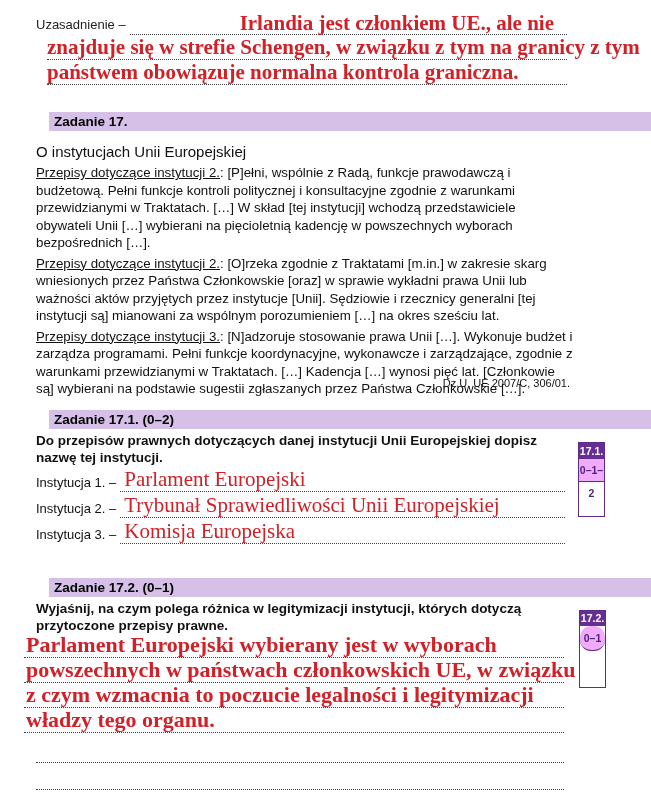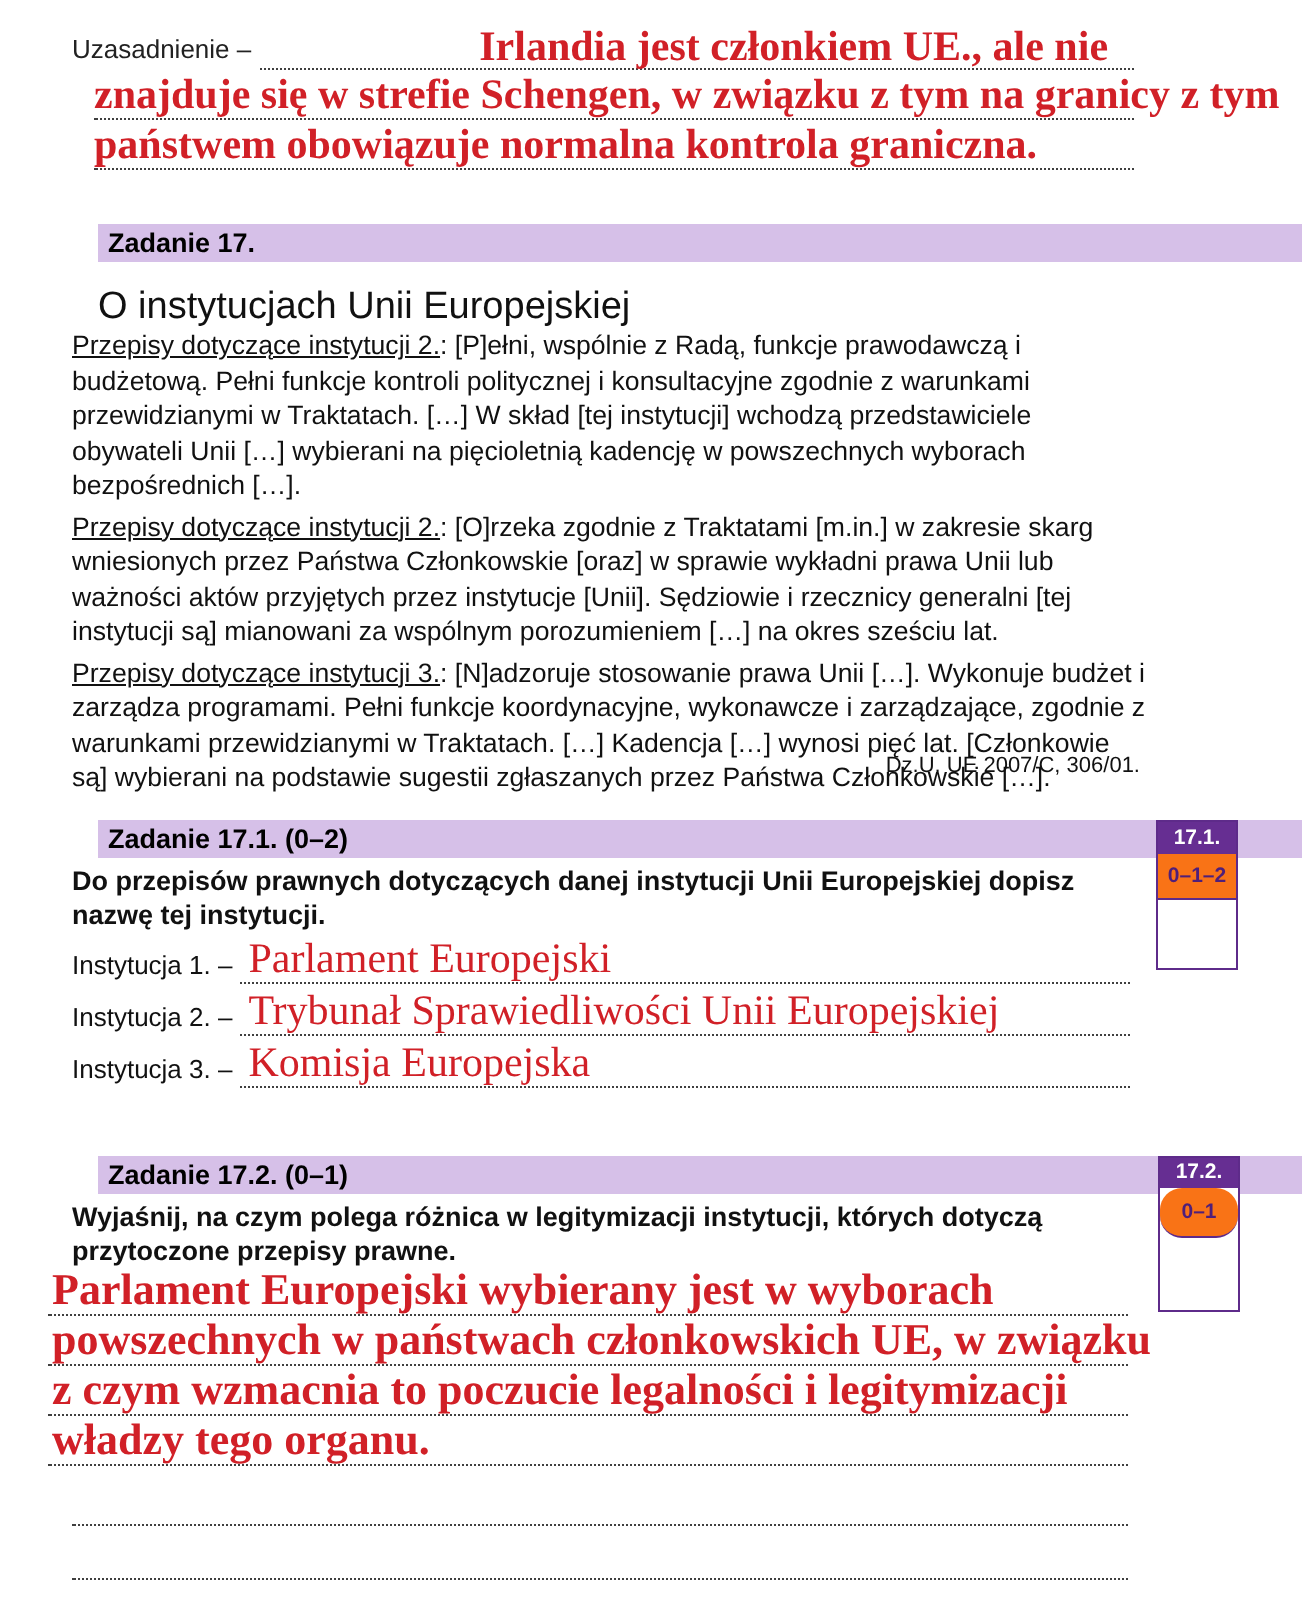--- a/index.html
+++ b/index.html
@@ -19,48 +19,48 @@
     white-space:nowrap;
     overflow:visible;
   }
   .taskbar {
     position:absolute; left:49px; width:646px; height:19px;
     background:#d6c0e8;
     font-size:13.5px; font-weight:bold; line-height:19px;
     padding-left:5px; color:#000;
   }
   .scorebox {
-    position:absolute; width:41px;
-    border:1.5px solid #5e2b8a; background:#fff;
+    position:absolute; width:27px;
+    border:1.5px solid #5e2b8a; background:#fff;margin-top:32px;
   }
   .sb-head {
     background:#662e92; color:#fff;
     font-size:10.5px; font-weight:bold; text-align:center;
     height:16px; line-height:16px;
   }
   .sb-scale {
-    background:#f97316; color:#4f1f7a;
+    background:#f0abfc; color:#4f1f7a;
     font-size:10.5px; font-weight:bold; text-align:center;
     height:23px; line-height:23px;
     border-bottom:1.5px solid #5e2b8a;
   }
   .sb-empty { height:34px; background:#fff; }
 
   
   .uzas { position:absolute; left:27px; top:8px; width:540px; }
   .uzas-row1 { display:flex; align-items:flex-end; height:27px; }
   .uzas-label { font-size:13px; color:#222; white-space:nowrap; padding:0 4px 3px 9px; }
   .uzas-ansline { flex:1; display:flex; align-items:flex-end; }
   .uzas-row1 .red-hand { font-size:21px; font-weight:bold; line-height:22px; padding-left:110px; }
   .uzas-row { height:25px; display:flex; align-items:center;margin-left:20px; }
   .uzas-row .red-hand { font-size:21px; font-weight:bold; line-height:22px; }
 
   
   .bar-17 { top:112px; }
-  .intro-17 { position:absolute; left:36px; top:143px; font-size:19px;margin-left:13px; }
+  .intro-17 { position:absolute; left:36px; top:143px; font-size:15px; }
   .source { position:absolute; left:36px; top:164px; width:537px; font-size:13.3px; line-height:17.5px; }
   .source p { margin-bottom:3px; }
   .src-label { text-decoration:underline; }
   .citation { position:absolute; left:36px; top:377px; width:534px; text-align:right; font-size:11px; }
 
   
   .bar-171 { top:410px; }
   .sb-171 { left:578px; top:410px; }
   .instr-171 { position:absolute; left:36px; top:433px; width:541px; font-size:13.5px; font-weight:bold; line-height:16.5px; }
   .rows-171 { position:absolute; left:36px; top:466px; width:529px; }

